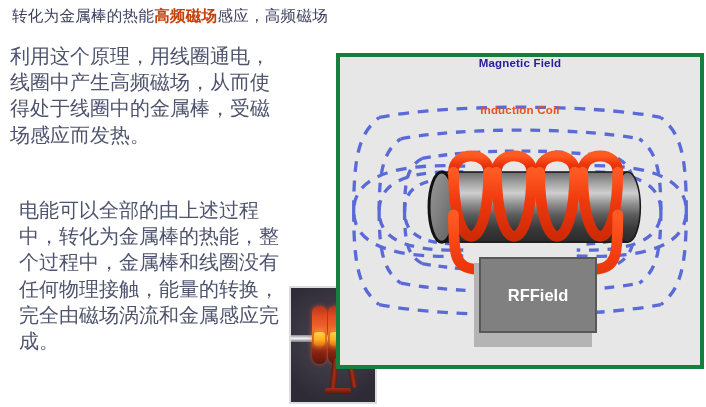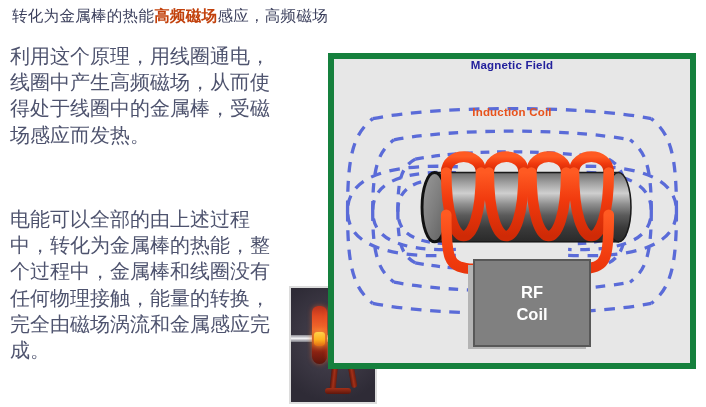--- a/index.html
+++ b/index.html
@@ -38,21 +38,21 @@
     position: absolute;
     left: 10px;
     width: 272px;
     font-family: "Liberation Serif", serif;
     font-size: 20px;
     line-height: 26.2px;
     color: #4e536e;
     letter-spacing: 0px;
   }
   #para1 { top: 43px; }
-  #para2 { top: 206px; }
+  #para2 { top: 197px; margin-left: 9px; }
 
   
   #photo-inset {
     position: absolute;
     left: 289px;
     top: 286px;
     width: 88px;
     height: 118px;
     border: 2px solid #dcdcdc;
     box-sizing: border-box;
@@ -116,26 +116,26 @@
     top: 100px;
     width: 26px;
     height: 6px;
     border-radius: 3px;
     background: linear-gradient(to bottom, #a33018, #5d160c);
   }
 
   
   #diagram {
     position: absolute;
-    left: 328px;
+    left: 336px;
     top: 53px;
     width: 368px;
     height: 316px;
     background: #e7e7e7;
-    border: 6px solid #15803d;
+    border: 4px solid #15803d;
     box-sizing: border-box;
   }
   #diagram-svg {
     position: absolute;
     left: 0;
     top: 0;
     width: 100%;
     height: 100%;
     display: block;
   }
@@ -172,26 +172,26 @@
     top: 206px;
     width: 118px;
     height: 84px;
     background: #b4b4b4;
   }
   #rf-box {
     position: absolute;
     left: 139px;
     top: 200px;
     width: 118px;
-    height: 88px;
+    height: 76px;
     background: #808080;
     border: 2px solid #585858;
     box-sizing: border-box;
     display: flex;
-    flex-direction: column;
+    flex-direction: row;
     align-items: center;
     justify-content: center;
   }
   #rf-box div {
     font-family: "Liberation Sans", sans-serif;
     font-weight: bold;
     font-size: 16.5px;
     line-height: 22px;
     color: #ffffff;
     text-align: center;
@@ -301,15 +301,15 @@
       <path d="M 284 162 C 284 206, 282 216, 260 218 L 224 218 C 212 218, 208 226, 208 240 L 208 268"></path>
     </g>
   </svg>
 
   <div class="diag-label" id="label-magnetic-field">Magnetic Field</div>
   <div class="diag-label" id="label-induction-coil">Induction Coil</div>
 
   <div id="rf-shadow"></div>
   <div id="rf-box">
     <div>RF</div>
-    <div>Coil</div>
+    <div>Field</div>
   </div>
 </div>
 
 </body></html>

